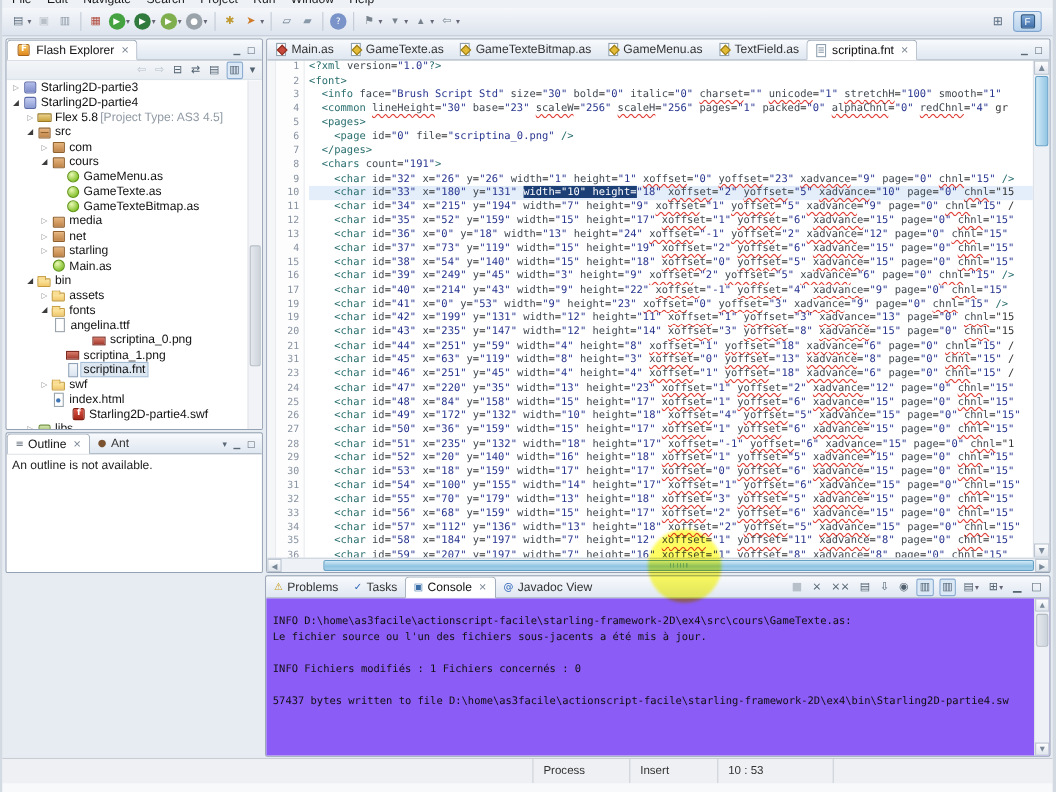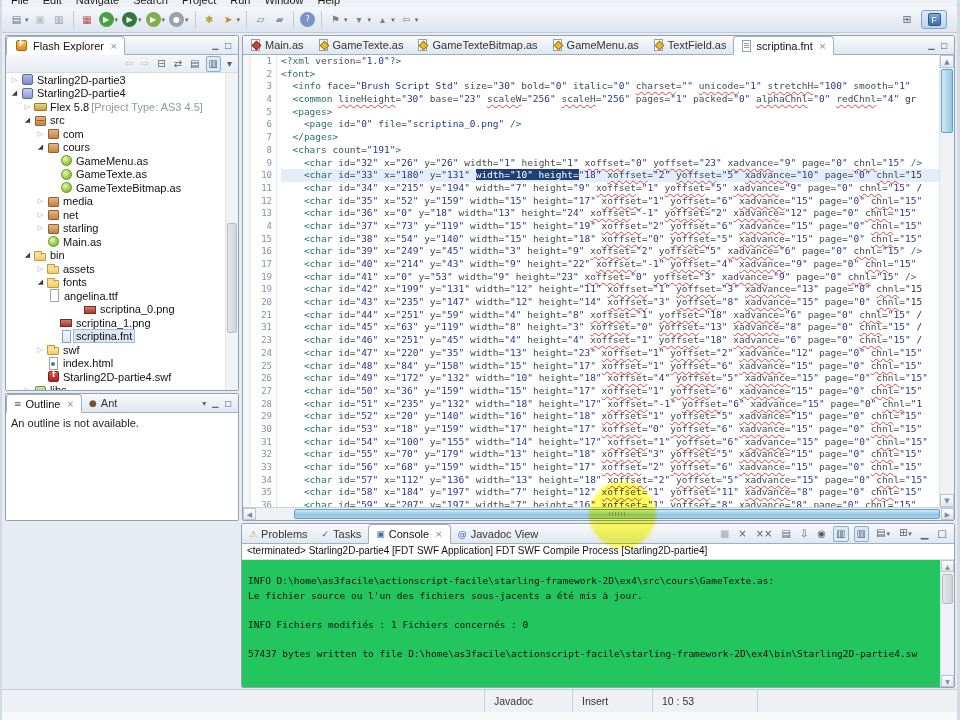--- a/index.html
+++ b/index.html
@@ -106,21 +106,21 @@
 .hgrip{position:absolute;left:50%;top:2px;bottom:2px;width:16px;transform:translateX(-50%);background:repeating-linear-gradient(90deg,#69a5cb 0 1px,transparent 1px 3px)}
 
 .outline-body{flex:1;padding:4px 5px;font-size:11px;color:#222;background:#fff}
 
 .bottom{position:absolute;top:523px;left:0;right:0;height:166px;display:flex}
 .bottom-spacer{width:238px;flex:none}
 .console-view{flex:1;margin:0 2px 1px 1px}
 .console-view .view-tabs{height:20px}
 .c-toolbar{margin-left:auto;display:flex;align-items:center;gap:5px;padding-right:5px}
 .chead{flex:none;height:16px;background:#fff;border-bottom:1px solid #dce1e7;font-size:10px;color:#111;padding:1px 5px;white-space:nowrap;overflow:hidden}
-.cbody{flex:1;position:relative;background:#22c55e;font:9.5px "DejaVu Sans Mono",monospace;color:#101010;padding:14px 20px 0 6px;overflow:hidden}
+.cbody{flex:1;position:relative;background:#8b5cf6;font:9.5px "DejaVu Sans Mono",monospace;color:#101010;padding:14px 20px 0 6px;overflow:hidden}
 .con-line{height:14.5px;line-height:14.5px;white-space:pre}
 .cscroll{position:absolute;right:0;top:0;bottom:0;width:14px;background:#eef1f5;border-left:1px solid #dde2e8}
 .cscroll .thumb{position:absolute;left:1px;right:1px;top:14px;height:30px;background:linear-gradient(90deg,#e4e8ed,#ccd3db);border:1px solid #b2bac4;border-radius:2px}
 .cscroll .sbtn{position:absolute;left:0;right:0;height:12px;font-size:6px;line-height:11px}
 .cscroll .sbtn.up{top:0}.cscroll .sbtn.down{bottom:0}
 
 .statusbar{position:absolute;left:0;right:0;top:689px;height:23px;background:#eef0f3;border-top:1px solid #c9ced6;display:flex;align-items:stretch;font-size:10.5px;color:#333}
 .scell{display:flex;align-items:center;padding:0 9px;border-left:1px solid #cdd2d9;white-space:nowrap}
 .scell.first{border-left:none;flex:1}
 .scell.wA{width:88px}.scell.wB{width:80px}.scell.wC{width:105px}.scell.tail{width:200px}
@@ -352,21 +352,21 @@
             <div class="trow" style="padding-left: 29px;">
               <span class="texp glyph col">▷</span>
               <span class="ti ti-folder"></span>
               <span class="tlabel">swf</span>
             </div>
             <div class="trow" style="padding-left: 29px;">
               <span class="texp glyph col"></span>
               <span class="ti ti-html"></span>
               <span class="tlabel">index.html</span>
             </div>
-            <div class="trow" style="padding-left: 29px;">
+            <div class="trow" style="padding-left: 47px;">
               <span class="texp glyph col"></span>
               <span class="ti ti-swf"></span>
               <span class="tlabel">Starling2D-partie4.swf</span>
             </div>
             <div class="trow" style="padding-left: 16px;">
               <span class="texp glyph col">▷</span>
               <span class="ti ti-libs"></span>
               <span class="tlabel">libs</span>
             </div>
             <div class="tree-sb">
@@ -564,40 +564,39 @@
             <span class="vt-btn glyph">⇩</span>
             <span class="vt-btn glyph">◉</span>
             <span class="vt-btn glyph pressed">▥</span>
             <span class="vt-btn glyph pressed">▥</span>
             <span class="vt-btn glyph">▤<span class="tb-dd glyph">▾</span></span>
             <span class="vt-btn glyph">⊞<span class="tb-dd glyph">▾</span></span>
             <span class="vt-btn glyph">▁</span>
             <span class="vt-btn glyph">□</span>
           </div>
       </div>
-      <div class="chead">&lt;terminated&gt; Starling2D-partie4 [FDT SWF Application] FDT SWF Compile Process [Starling2D-partie4]</div>
       <div class="cbody" id="console-body">
           <div class="con-line">INFO D:\home\as3facile\actionscript-facile\starling-framework-2D\ex4\src\cours\GameTexte.as:</div>
           <div class="con-line">Le fichier source ou l'un des fichiers sous-jacents a été mis à jour.</div>
           <div class="con-line">&nbsp;</div>
           <div class="con-line">INFO Fichiers modifiés : 1 Fichiers concernés : 0</div>
           <div class="con-line">&nbsp;</div>
           <div class="con-line">57437 bytes written to file D:\home\as3facile\actionscript-facile\starling-framework-2D\ex4\bin\Starling2D-partie4.sw</div>
           <div class="cscroll">
             <span class="sbtn up glyph">▲</span>
             <div class="thumb"></div>
             <span class="sbtn down glyph">▼</span>
           </div>
         </div>
     </div>
   </div>
 
   <div class="statusbar">
     <div class="scell first"></div>
-    <div class="scell wA">Javadoc</div>
+    <div class="scell wA">Process</div>
     <div class="scell wB">Insert</div>
     <div class="scell wC">10 : 53</div>
     <div class="scell tail"></div>
   </div>
   <div class="bottom-strip"></div>
 
   <div class="highlight-circle"></div>
 </div>
 
 </body></html>

